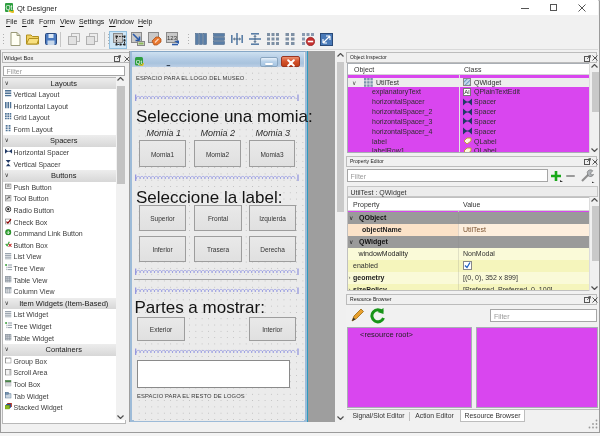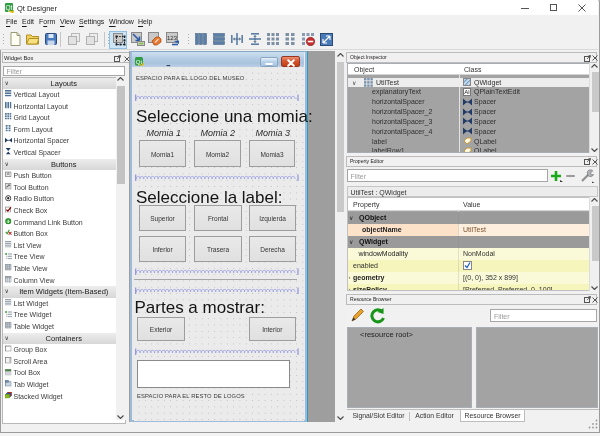--- a/index.html
+++ b/index.html
@@ -48,21 +48,21 @@
 .flabel{position:absolute;font-size:7px;color:#3a3a3a;white-space:nowrap;letter-spacing:0.15px;transform:scale(0.83);transform-origin:left top;}
 .fhead{position:absolute;font-size:17px;color:#141414;white-space:nowrap;}
 .fital{position:absolute;font-size:9px;font-style:italic;color:#2a2a2a;white-space:nowrap;}
 .fbtn{position:absolute;background:linear-gradient(#e9e9e9,#e0e0e0);border:1px solid #9d9d9d;font-size:6.5px;color:#333;text-align:center;}
 .spacer{position:absolute;height:7px;}
 #ftedit{position:absolute;left:3px;top:293.5px;width:153px;height:27.5px;background:#fff;border:1px solid #8a8a8a;}
 
 #rdock{position:absolute;left:346px;top:50px;width:253px;height:381px;background:#f1f1f1;}
 .dhead{position:absolute;left:1px;width:251px;height:11px;background:#f0f0f0;border:1px solid #bcbcbc;}
 .dhead .ttl{position:absolute;left:3px;top:2px;font-size:7px;color:#222;transform:scale(0.72);transform-origin:left top;}
-.panel{position:absolute;background:#a3a3a3;border:1px solid #a9aeb4;}
+.panel{position:absolute;background:#d946ef;border:1px solid #a9aeb4;}
 .colhdr{position:absolute;left:0;top:0;width:100%;height:11px;background:#fff;border-bottom:1px solid #d4d4d4;}
 .colhdr span{position:absolute;top:2px;font-size:7px;color:#333;}
 .oirow{position:absolute;left:0;width:100%;height:9.5px;font-size:7px;color:#2e2e2e;}
 .oirow span{position:absolute;top:1px;white-space:nowrap;}
 .cls{left:115px;}
 .perow{position:absolute;left:0;width:100%;font-size:7px;color:#2e2e2e;}
 .perow span{position:absolute;white-space:nowrap;}
 .vsb{position:absolute;width:9px;background:#f0f0f0;border-left:1px solid #dcdcdc;}
 
 #tabbar{position:absolute;left:347px;top:409px;width:252px;height:12.5px;font-size:6.8px;color:#333;border-top:1px solid #bdbdbd;}
@@ -283,20 +283,21 @@
             <rect x="5" y="0" width="2.6" height="2.4"></rect>
             <rect x="1" y="3.3" width="2.6" height="2.4"></rect>
             <rect x="5" y="3.3" width="2.6" height="2.4"></rect>
             <rect x="1" y="6.6" width="2.6" height="2.4"></rect>
             <rect x="5" y="6.6" width="2.6" height="2.4"></rect>
           </g>
         </svg>
       </span>
       <span class="wbt">Form Layout</span>
     </div>
+<div class="wbh"><span class="chev">∨</span><span class="wbht">Spacers</span></div>
 <div class="wbi">
       <span class="wbico">
         <svg width="10" height="9">
           <path d="M0,1 L4,4.5 L0,8 Z M10,1 L6,4.5 L10,8 Z" fill="#223a66"></path>
           <rect x="0" y="4" width="10" height="1" fill="#223a66"></rect>
         </svg>
       </span>
       <span class="wbt">Horizontal Spacer</span>
     </div>
 <div class="wbi">

